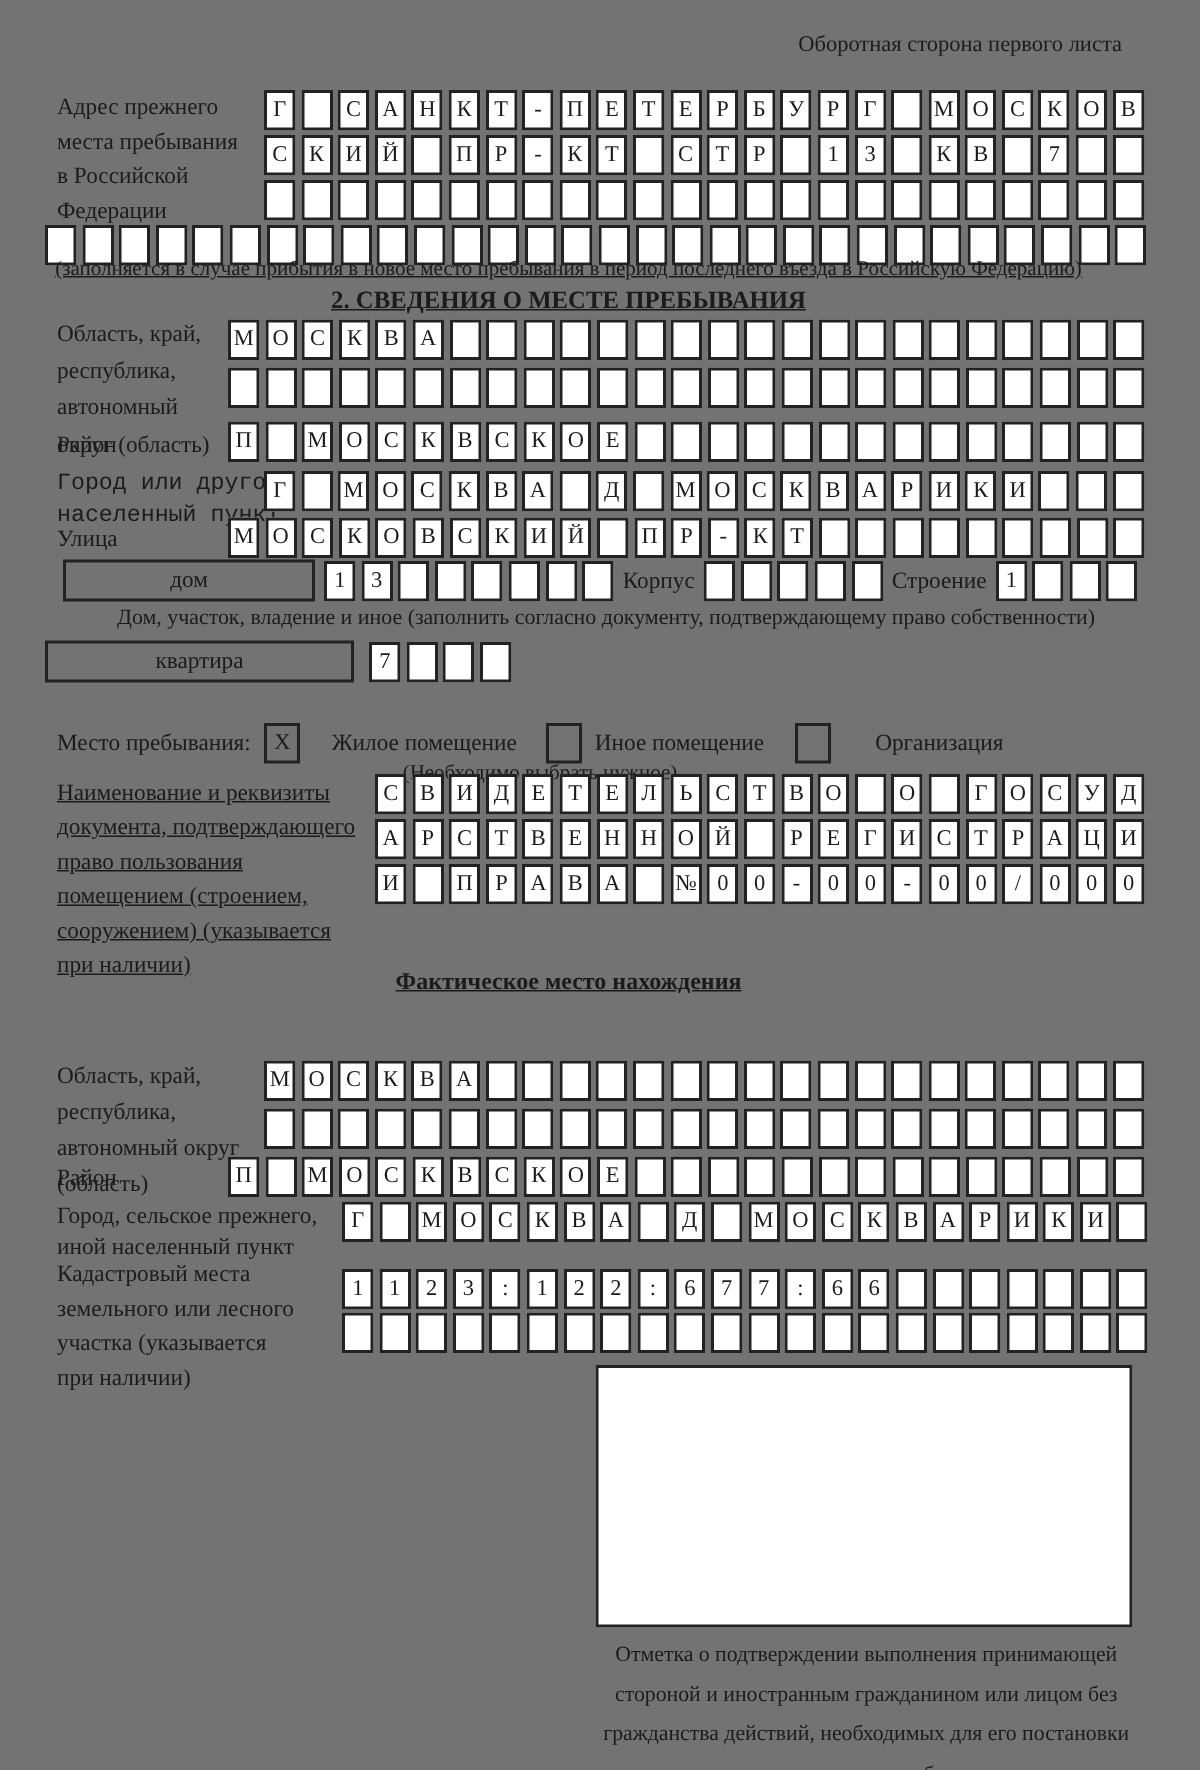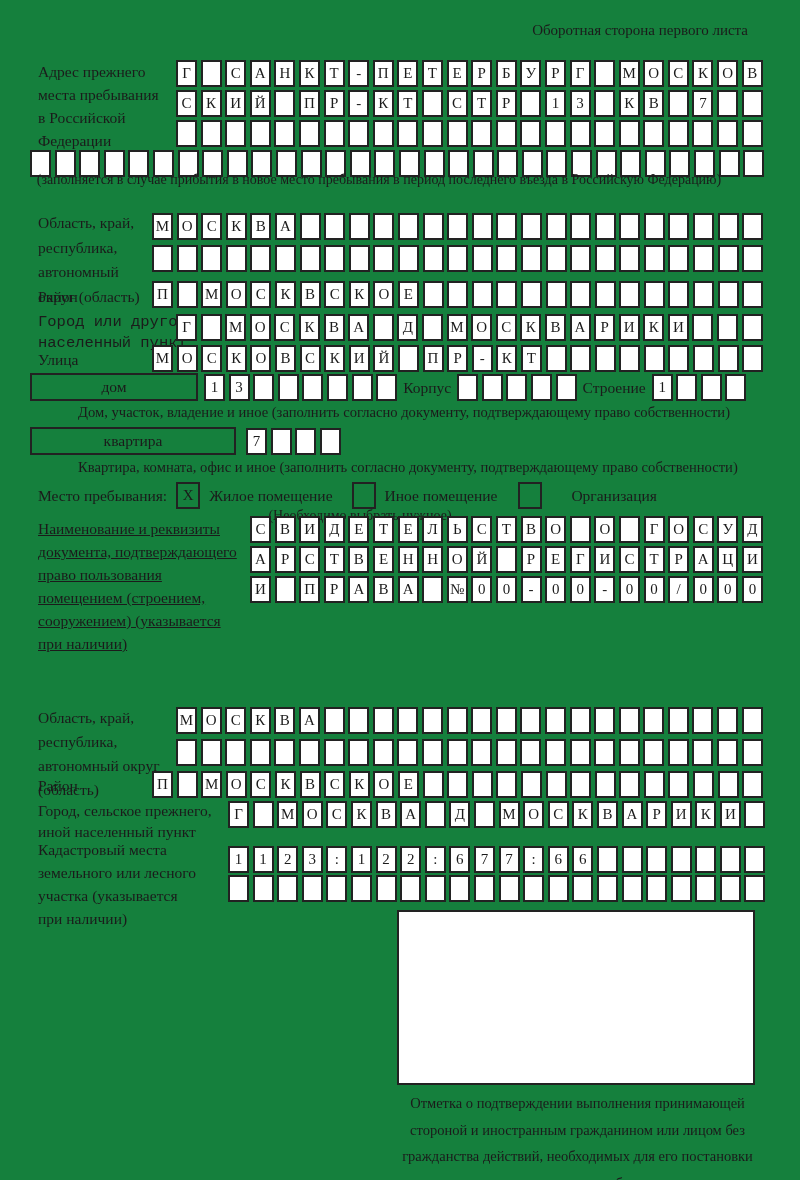--- a/index.html
+++ b/index.html
@@ -1,21 +1,21 @@
 <!DOCTYPE html>
 <html><head>
 <meta charset="utf-8">
 <style>
   html,body{margin:0;padding:0;background:#fff;}
-  #page{position:relative;width:800px;height:1180px;background:#15803d;
+  #page{position:relative;width:800px;height:1180px;background:#737373;
         font-family:"Liberation Serif","DejaVu Serif",serif;color:#1b1b1b;overflow:hidden;}
   .abs{position:absolute;}
   .lbl{font-size:15.5px;line-height:23px;white-space:pre-line;}
   .note{font-size:14px;}
-  .center{text-align:center;width:758px;left:0;}
+  .center{text-align:center;width:758px;left:0;text-decoration:underline;}
   .h-bold{font-weight:bold;font-size:16.5px;}
   .cells{display:flex;gap:3.6px;}
   .cell{box-sizing:border-box;width:21px;height:27px;border:2px solid #222;background:#fff;
         display:flex;align-items:center;justify-content:center;font-size:15px;line-height:1;flex:0 0 auto;}
   .widebox{box-sizing:border-box;border:2px solid #222;height:28px;display:flex;
            align-items:center;justify-content:center;font-size:15.5px;}
   .inline-row{display:flex;align-items:center;gap:6px;}
   .checkbox{box-sizing:border-box;width:24px;height:27px;border:2px solid #222;
             display:flex;align-items:center;justify-content:center;font-size:15px;}
   .stampbox{box-sizing:border-box;border:2px solid #222;background:#fff;}
@@ -138,20 +138,21 @@
       <div class="cell"></div>
       <div class="cell"></div>
       <div class="cell"></div>
       <div class="cell"></div>
       <div class="cell"></div>
       <div class="cell"></div>
       <div class="cell"></div>
     </div>
   <div class="abs note center" style="top:172px;">(заполняется в случае прибытия в новое место пребывания в период последнего въезда в Российскую Федерацию)</div>
 
+  <div class="abs h-bold center" style="top:190px;">2. СВЕДЕНИЯ О МЕСТЕ ПРЕБЫВАНИЯ</div>
 
   <div class="abs lbl" style="left:38px;top:211px;line-height:24.5px;">Область, край,
 республика,
 автономный
 округ (область)</div>
   <div class="abs cells" style="left:152px;top:213px;">
       <div class="cell">М</div>
       <div class="cell">О</div>
       <div class="cell">С</div>
       <div class="cell">К</div>
@@ -285,21 +286,21 @@
       <div class="cell"></div>
       <div class="cell"></div>
       <div class="cell"></div>
       <div class="cell"></div>
       <div class="cell"></div>
       <div class="cell"></div>
       <div class="cell"></div>
       <div class="cell"></div>
     </div>
 
-  <div class="abs inline-row" style="left:30px;top:373px;">
+  <div class="abs inline-row" style="left:42px;top:373px;">
     <div class="widebox" style="width:168px;">дом</div>
     <div class="cells">
         <div class="cell">1</div>
         <div class="cell">3</div>
         <div class="cell"></div>
         <div class="cell"></div>
         <div class="cell"></div>
         <div class="cell"></div>
         <div class="cell"></div>
         <div class="cell"></div>
@@ -324,26 +325,25 @@
 
   <div class="abs inline-row" style="left:30px;top:427px;gap:10px;">
     <div class="widebox" style="width:206px;">квартира</div>
     <div class="cells">
         <div class="cell">7</div>
         <div class="cell"></div>
         <div class="cell"></div>
         <div class="cell"></div>
       </div>
   </div>
-  <div class="abs subnote" style="left:38px;top:459px;">Квартира, комната, офис и иное (заполнить согласно документу, подтверждающему право собственности)</div>
 
   <div class="abs inline-row" style="left:38px;top:482px;gap:9px;">
     <div class="lbl" style="white-space:nowrap;">Место пребывания:</div>
     <div class="checkbox">X</div>
-    <div class="lbl" style="white-space:nowrap;">Жилое помещение</div>
+    <div class="lbl" style="white-space:nowrap;margin-left:12px;">Жилое помещение</div>
     <div class="checkbox" style="margin-left:10px;"></div>
     <div class="lbl" style="white-space:nowrap;">Иное помещение</div>
     <div class="checkbox" style="margin-left:12px;"></div>
     <div class="lbl" style="white-space:nowrap;margin-left:20px;">Организация</div>
   </div>
   <div class="abs note" style="left:45px;top:508px;width:630px;text-align:center;">(Необходимо выбрать нужное)</div>
 
   <div class="abs lbl" style="left:38px;top:517px;line-height:23px;text-decoration:underline;">Наименование и реквизиты
 документа, подтверждающего
 право пользования
@@ -413,20 +413,21 @@
       <div class="cell">0</div>
       <div class="cell">-</div>
       <div class="cell">0</div>
       <div class="cell">0</div>
       <div class="cell">/</div>
       <div class="cell">0</div>
       <div class="cell">0</div>
       <div class="cell">0</div>
     </div>
 
+  <div class="abs h-bold center" style="top:646px;font-size:16px;">Фактическое место нахождения</div>
 
   <div class="abs lbl" style="left:38px;top:706px;line-height:24px;">Область, край,
 республика,
 автономный округ
 (область)</div>
   <div class="abs cells" style="left:176px;top:707px;">
       <div class="cell">М</div>
       <div class="cell">О</div>
       <div class="cell">С</div>
       <div class="cell">К</div>

